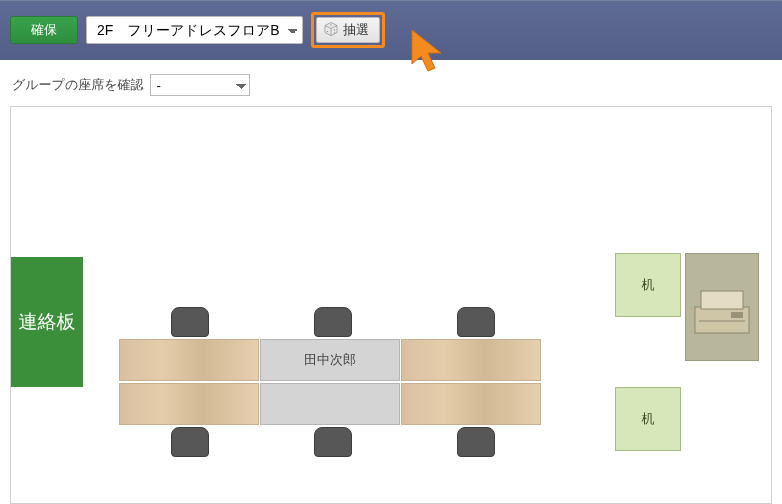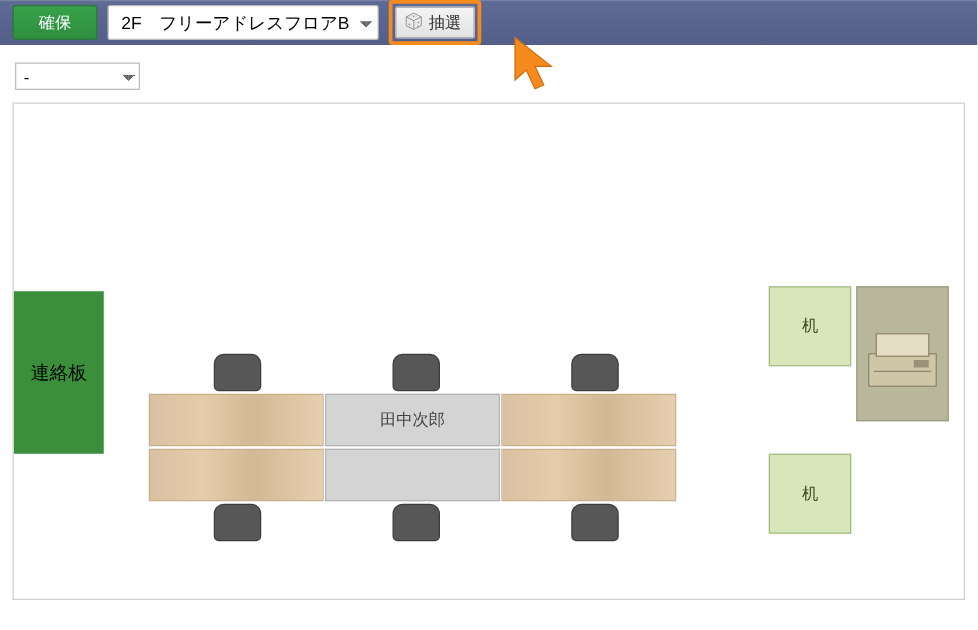--- a/index.html
+++ b/index.html
@@ -1,34 +1,34 @@
 <!DOCTYPE html>
 <html><head>
   <meta charset="utf-8">
   <style>
     * { box-sizing: border-box; margin: 0; padding: 0; }
     body { font-family: "Hiragino Sans", "Meiryo", sans-serif; font-size: 13px; background: #fff; width: 782px; height: 504px; overflow: hidden; }
 
-    .header-bar { background: linear-gradient(#5e6b95, #545f88); height: 36px; display: flex; align-items: center; padding: 0 10px; gap: 8px; box-shadow: inset 0 1px 0 rgba(255,255,255,.15); }
+    .header-bar { background: linear-gradient(#5e6b95, #545f88); height: 60px; display: flex; align-items: center; padding: 0 10px; gap: 8px; box-shadow: inset 0 1px 0 rgba(255,255,255,.15); }
     .confirm-btn { background: linear-gradient(#37a24a, #2e8e3f); color: #fff; border: 1px solid #297b36; padding: 4px 20px; border-radius: 3px; cursor: pointer; font-size: 13px; }
     .floor-select { height: 28px; background: #fff; border: 1px solid #bbb; border-radius: 2px; padding: 2px 22px 2px 10px; font-size: 14px; appearance: none; background-image: linear-gradient(45deg, transparent 50%, #666 50%), linear-gradient(135deg, #666 50%, transparent 50%); background-position: right 9px top 12px, right 4px top 12px; background-size: 5px 5px; background-repeat: no-repeat; cursor: pointer; }
 
     .draw-highlight { border: 3px solid #f58b1e; border-radius: 3px; padding: 2px; position: relative; display: inline-flex; }
     .draw-btn { background: linear-gradient(#f4f4f4,#e2e2e2); border: 1px solid #b7b7b7; border-radius: 2px; padding: 3px 10px 3px 6px; display: inline-flex; gap: 4px; cursor: pointer; font-size: 13px; color: #333; }
     .draw-btn svg { width: 16px; height: 16px; }
 
     .pointer-cursor { position: absolute; left: 408px; top: 28px; z-index: 50; pointer-events: none; }
 
     .subbar { display: flex; align-items: center; gap: 6px; padding: 14px 12px 10px; color: #444; font-size: 13px; }
     .group-select { height: 22px; width: 100px; border: 1px solid #bbb; background:#fff; appearance:none; padding: 0 18px 0 6px; background-image: linear-gradient(45deg, transparent 50%, #666 50%), linear-gradient(135deg, #666 50%, transparent 50%); background-position: right 8px top 9px, right 3px top 9px; background-size: 5px 5px; background-repeat: no-repeat; cursor: pointer; }
 
     .canvas-wrap { margin: 0 10px; border: 1px solid #d0d0d0; height: 398px; overflow: hidden; position: relative; background: #fff; }
     .canvas-inner { position: relative; padding: 36px 20px; width: 100%; height: 150%; }
 
-    .board { position:absolute; left:0; top:150px; width:72px; height:130px; background:#3b8f3a; color:#000000; display:flex; align-items:center; justify-content:center; font-size:15px; writing-mode:horizontal-tb; }
+    .board { position:absolute; left:0; top:150px; width:72px; height:130px; background:#3b8f3a; color:#ffffff; display:flex; align-items:center; justify-content:center; font-size:19px; writing-mode:horizontal-tb; }
 
     .desk-row { position:absolute; display:flex; gap:1px; }
     .desk { width:140px; height:42px; background:linear-gradient(90deg,#d8c0a1,#e5cdab 30%,#d2b995 60%,#e6cfaf); border:1px solid #c7b08e; }
     .desk.occupied { background:#d4d4d4; border:1px solid #b5b5b5; color:#444; display:flex; align-items:center; justify-content:center; font-size:13px; }
 
     .row1 { left:108px; top:232px; }
     .row2 { left:108px; top:276px; }
 
     .chair { position:absolute; width:38px; height:30px; background:#575757; border-radius:8px 8px 4px 4px; border:1px solid #3d3d3d; }
 
@@ -62,20 +62,21 @@
       <span>抽選</span>
     </button>
   </span>
 </div>
 
 <svg class="pointer-cursor" width="46" height="56" viewBox="0 0 46 56">
   <path d="M4 2 L4 36 L13 28 L20 43 L27 40 L20 25 L33 25 Z" fill="#f58b1e" stroke="#d26e08" stroke-width="1"></path>
 </svg>
 
 <div class="subbar">
+  <span>グループの座席を確認</span>
   <select class="group-select">
     <option>-</option>
   </select>
 </div>
 
 <div class="canvas-wrap">
   <div class="canvas-inner">
 
     <div class="board">連絡板</div>
 

